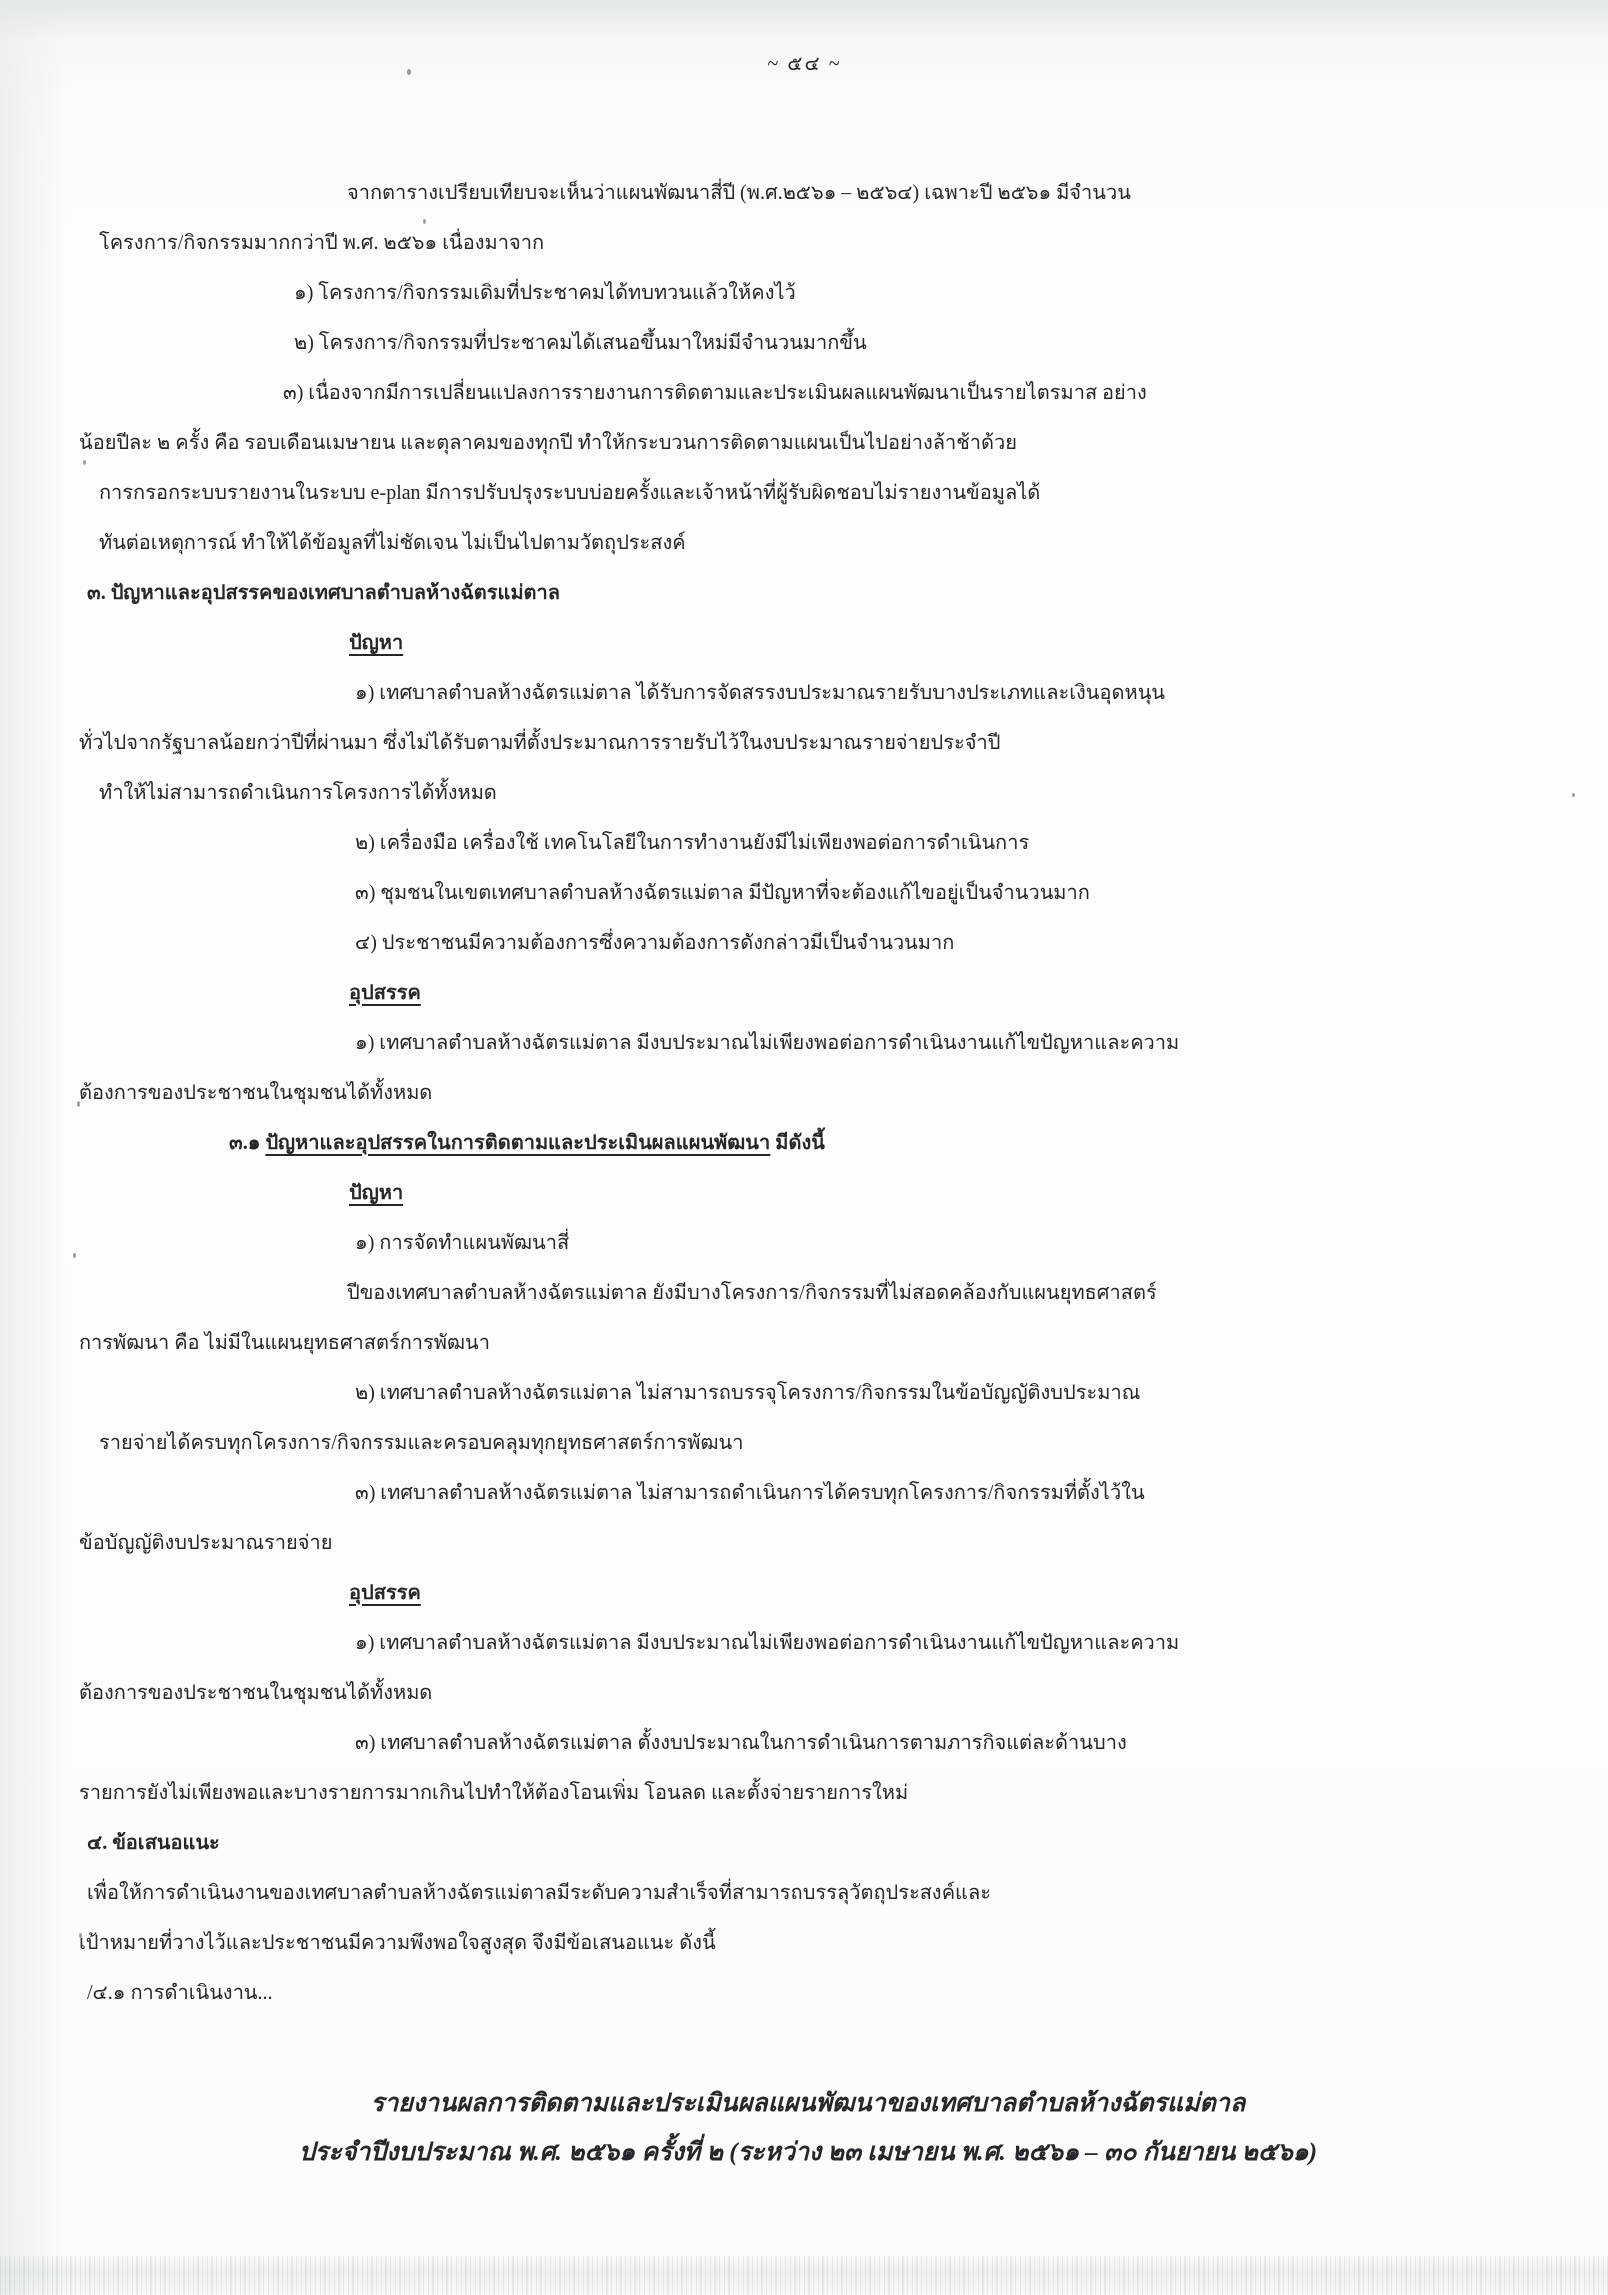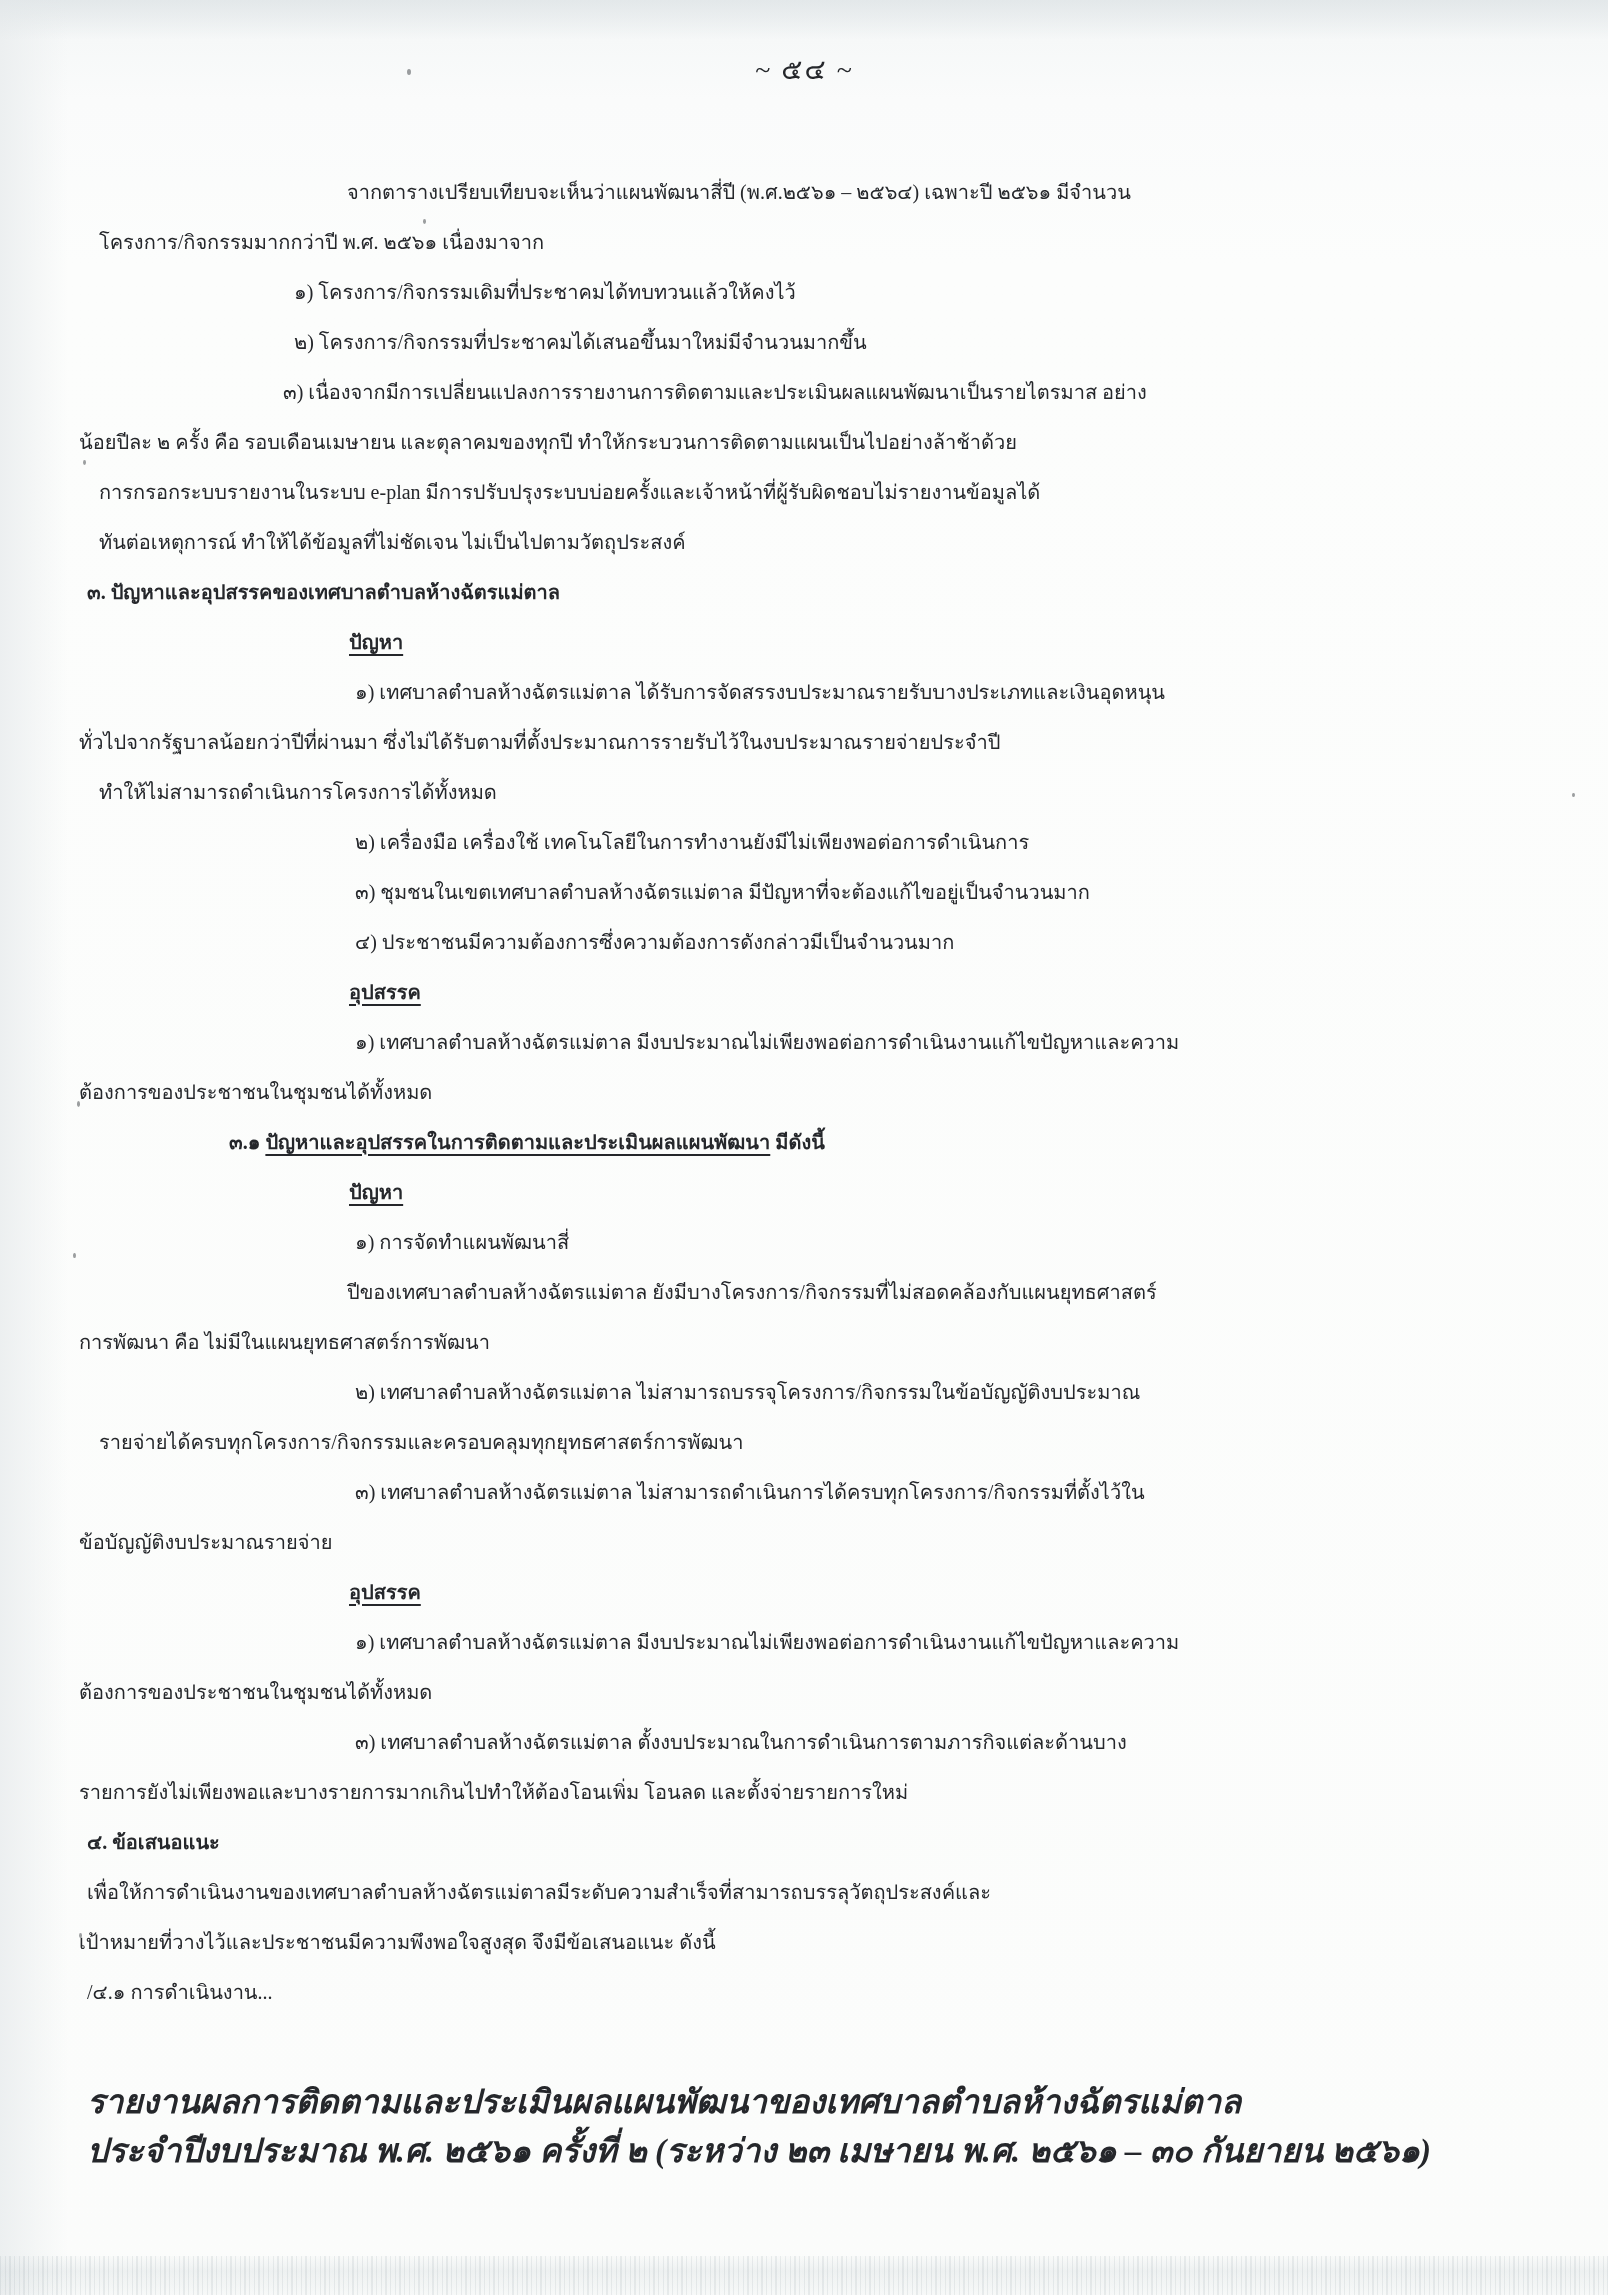--- a/index.html
+++ b/index.html
@@ -17,21 +17,21 @@
     background:linear-gradient(90deg,#eceff0 0%,rgba(250,251,251,0) 80%);
     pointer-events:none;
   }
   .top-shade{
     position:absolute;left:0;top:0;right:0;height:40px;
     background:linear-gradient(180deg,rgba(215,222,225,.45),rgba(235,240,241,0));
     pointer-events:none;
   }
   .page-number{
     position:absolute;top:47px;left:0;width:100%;
-    text-align:center;font-size:28px;letter-spacing:2px;
+    text-align:center;font-size:20px;letter-spacing:2px;
   }
   .doc-body{
     position:absolute;top:167px;left:87px;width:1443px;
     font-size:20px;line-height:50px;
   }
   .line{white-space:nowrap;}
   
   .s-flush{margin-left:12px;}
   .s-hang{margin-left:-8px;}
   .s-para{margin-left:260px;}
@@ -40,23 +40,23 @@
   .s-section{margin-left:0;}
   .s-subsection{margin-left:142px;}
   .s-label{margin-left:262px;}
   .s-num{margin-left:268px;}
   .s-intro{}
   .s-right{text-align:left;margin-left:0;}
   .seg-b{font-weight:bold;}
   .seg-u{text-decoration:underline;text-underline-offset:4.7px;}
   .footer{
     position:absolute;top:2078px;right:80px;left:87px;
-    text-align:left;
+    text-align:center;
     font-style:italic;font-weight:bold;
-    font-size:33px;line-height:49px;
+    font-size:25px;line-height:49px;
   }
   .scan-band{
     position:absolute;left:0;right:0;bottom:0;height:39px;
     background:
       repeating-linear-gradient(90deg,
         rgba(158,170,176,.20) 0px,rgba(158,170,176,.20) 1.3px,
         rgba(214,222,225,.06) 1.3px,rgba(214,222,225,.06) 4.7px),
       linear-gradient(180deg,rgba(226,231,233,.0),rgba(208,216,219,.28) 40%,rgba(226,231,233,.05));
     pointer-events:none;
   }

